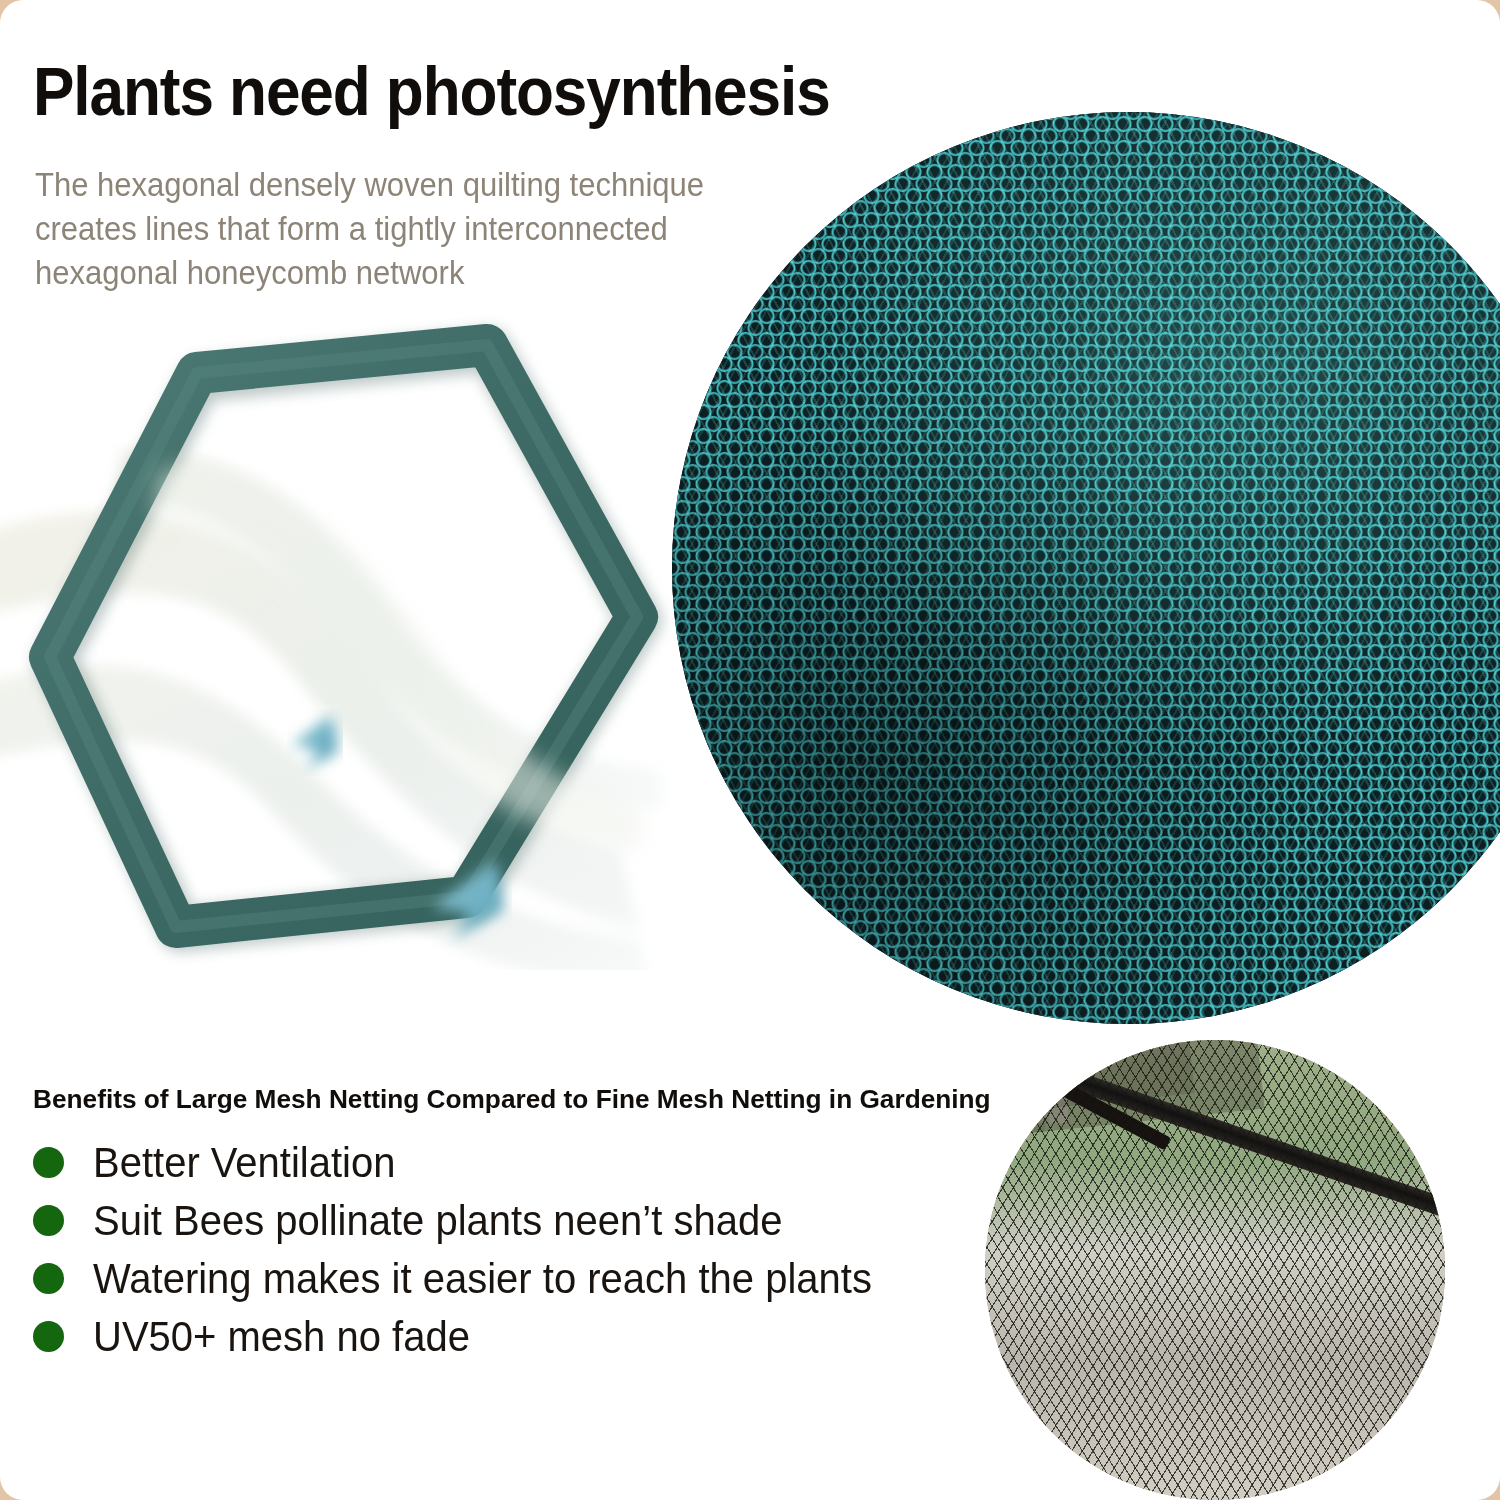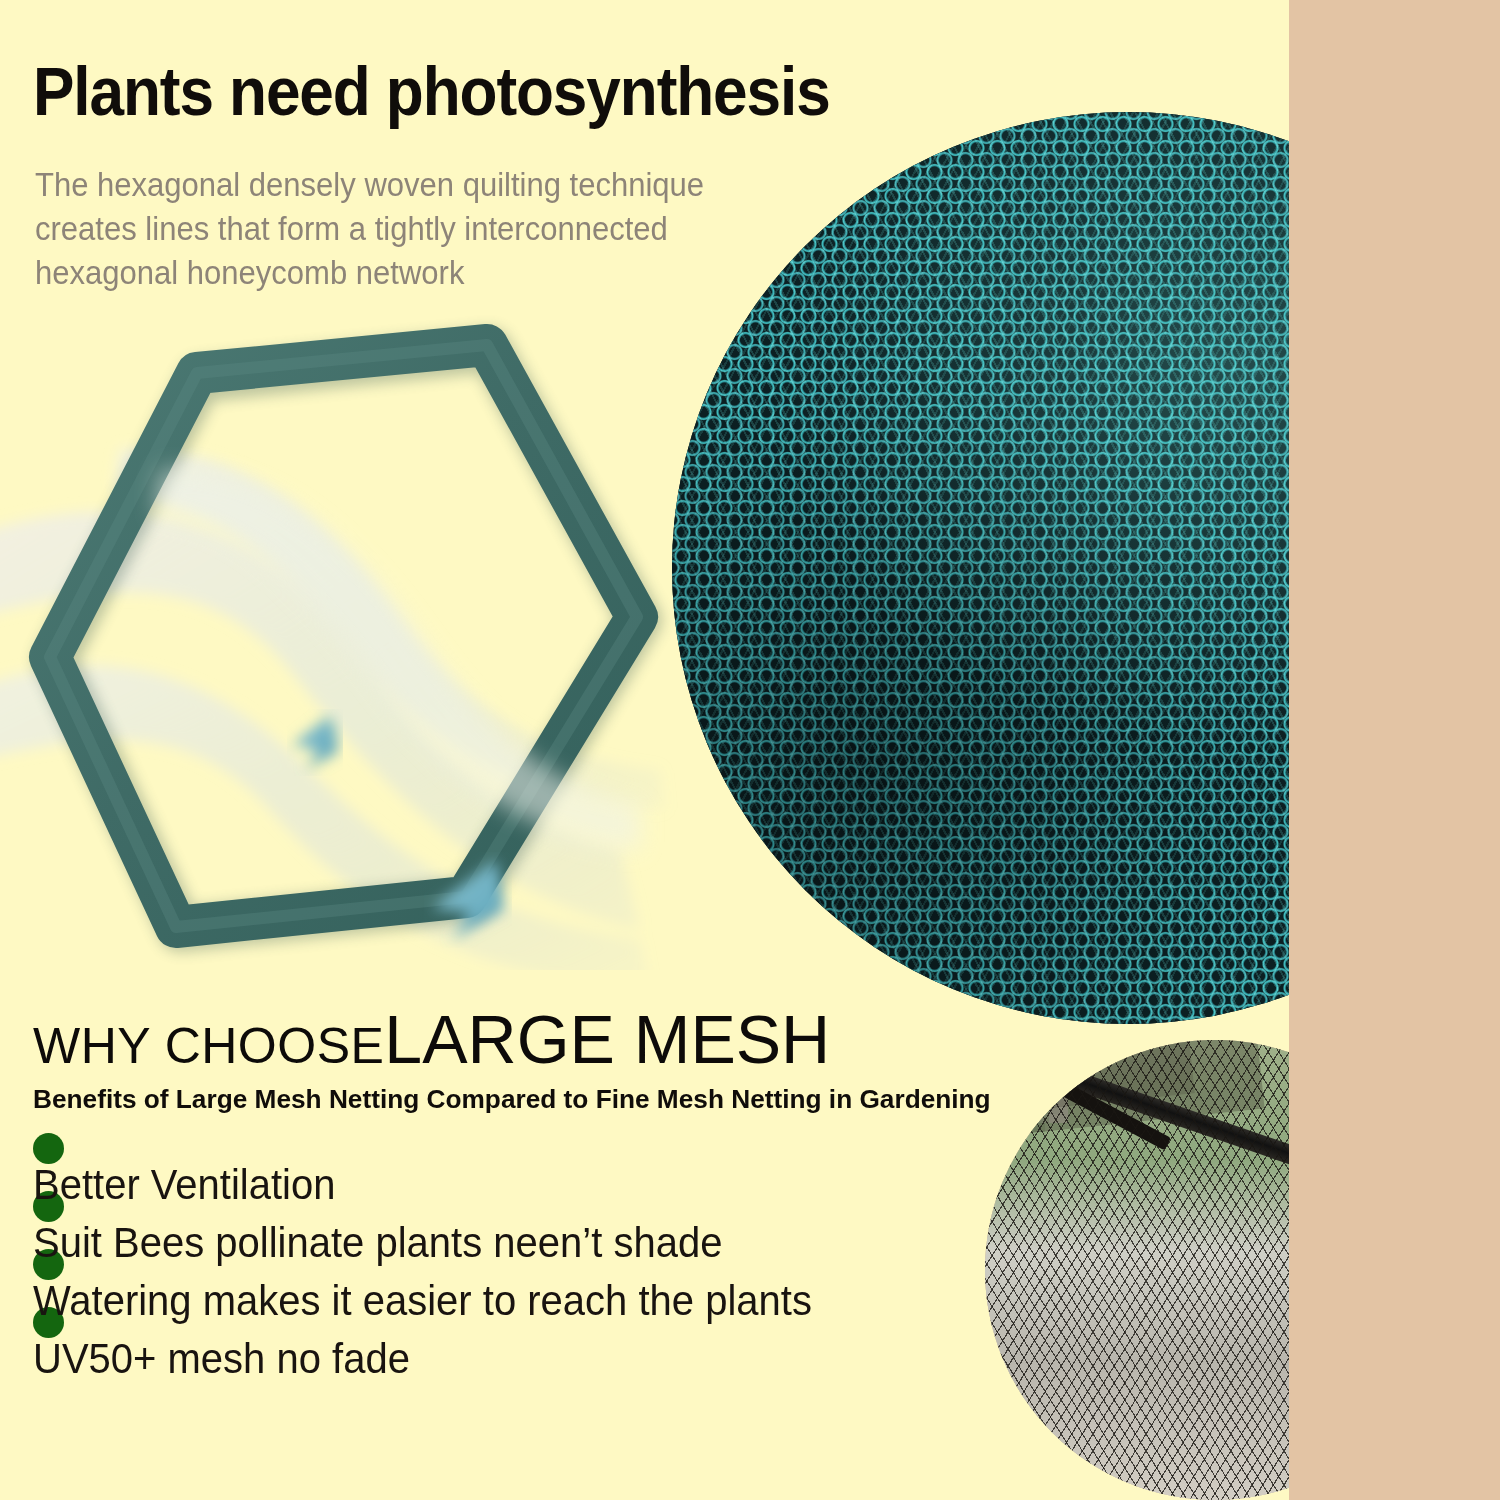--- a/index.html
+++ b/index.html
@@ -4,23 +4,24 @@
 <style>
   html, body {
     margin: 0; padding: 0;
     width: 1500px; height: 1500px;
     overflow: hidden;
     background: #e3c4a4;
     font-family: "Liberation Sans", sans-serif;
   }
   #root {
     position: relative;
-    width: 1289px; height: 1500px;
-    background: #fef9c3;
+    width: 1500px; height: 1500px;
+    background: #ffffff;
     overflow: hidden;
+    border-radius: 23px;
   }
 
   
   .title {
     position: absolute;
     left: 33px; top: 57px;
     font-family: "Liberation Sans Narrow", "Liberation Sans", sans-serif;
     font-weight: 700;
     font-size: 69px;
     letter-spacing: -1.2px;
@@ -114,22 +115,22 @@
   }
 
   
   .bullets {
     position: absolute;
     left: 33px; top: 1133px;
     width: 920px;
   }
   .bullet-row {
     display: flex;
+    align-items: center;
     height: 58px;
-    flex-direction: column;
   }
   .bullet-dot {
     width: 31px; height: 31px;
     border-radius: 50%;
     background: #14660f;
     flex: 0 0 auto;
     margin-right: 29px;
   }
   .bullet-text {
     font-family: "Liberation Sans Narrow", "Liberation Sans", sans-serif;
@@ -286,23 +287,20 @@
 
       <g filter="url(#soft)">
         <path d="M 330 425 L 292 455 L 318 460 L 306 480 L 338 462 L 336 440 Z" fill="url(#arrowG)"></path>
       </g>
       <g filter="url(#soft)">
         <path d="M 496 570 L 432 618 L 470 622 L 452 650 L 504 620 L 500 592 Z" fill="url(#arrowG)"></path>
       </g>
     </svg>
   </div>
 
-  <div class="why-line">
-    <span class="why-small">WHY CHOOSE</span><span class="why-big">LARGE MESH</span>
-  </div>
 
   <div class="benefits-line">Benefits of Large Mesh Netting Compared to Fine Mesh Netting in Gardening</div>
 
   <div class="bullets">
     <div class="bullet-row">
       <span class="bullet-dot"></span>
       <span class="bullet-text">Better Ventilation</span>
     </div>
     <div class="bullet-row">
       <span class="bullet-dot"></span>

